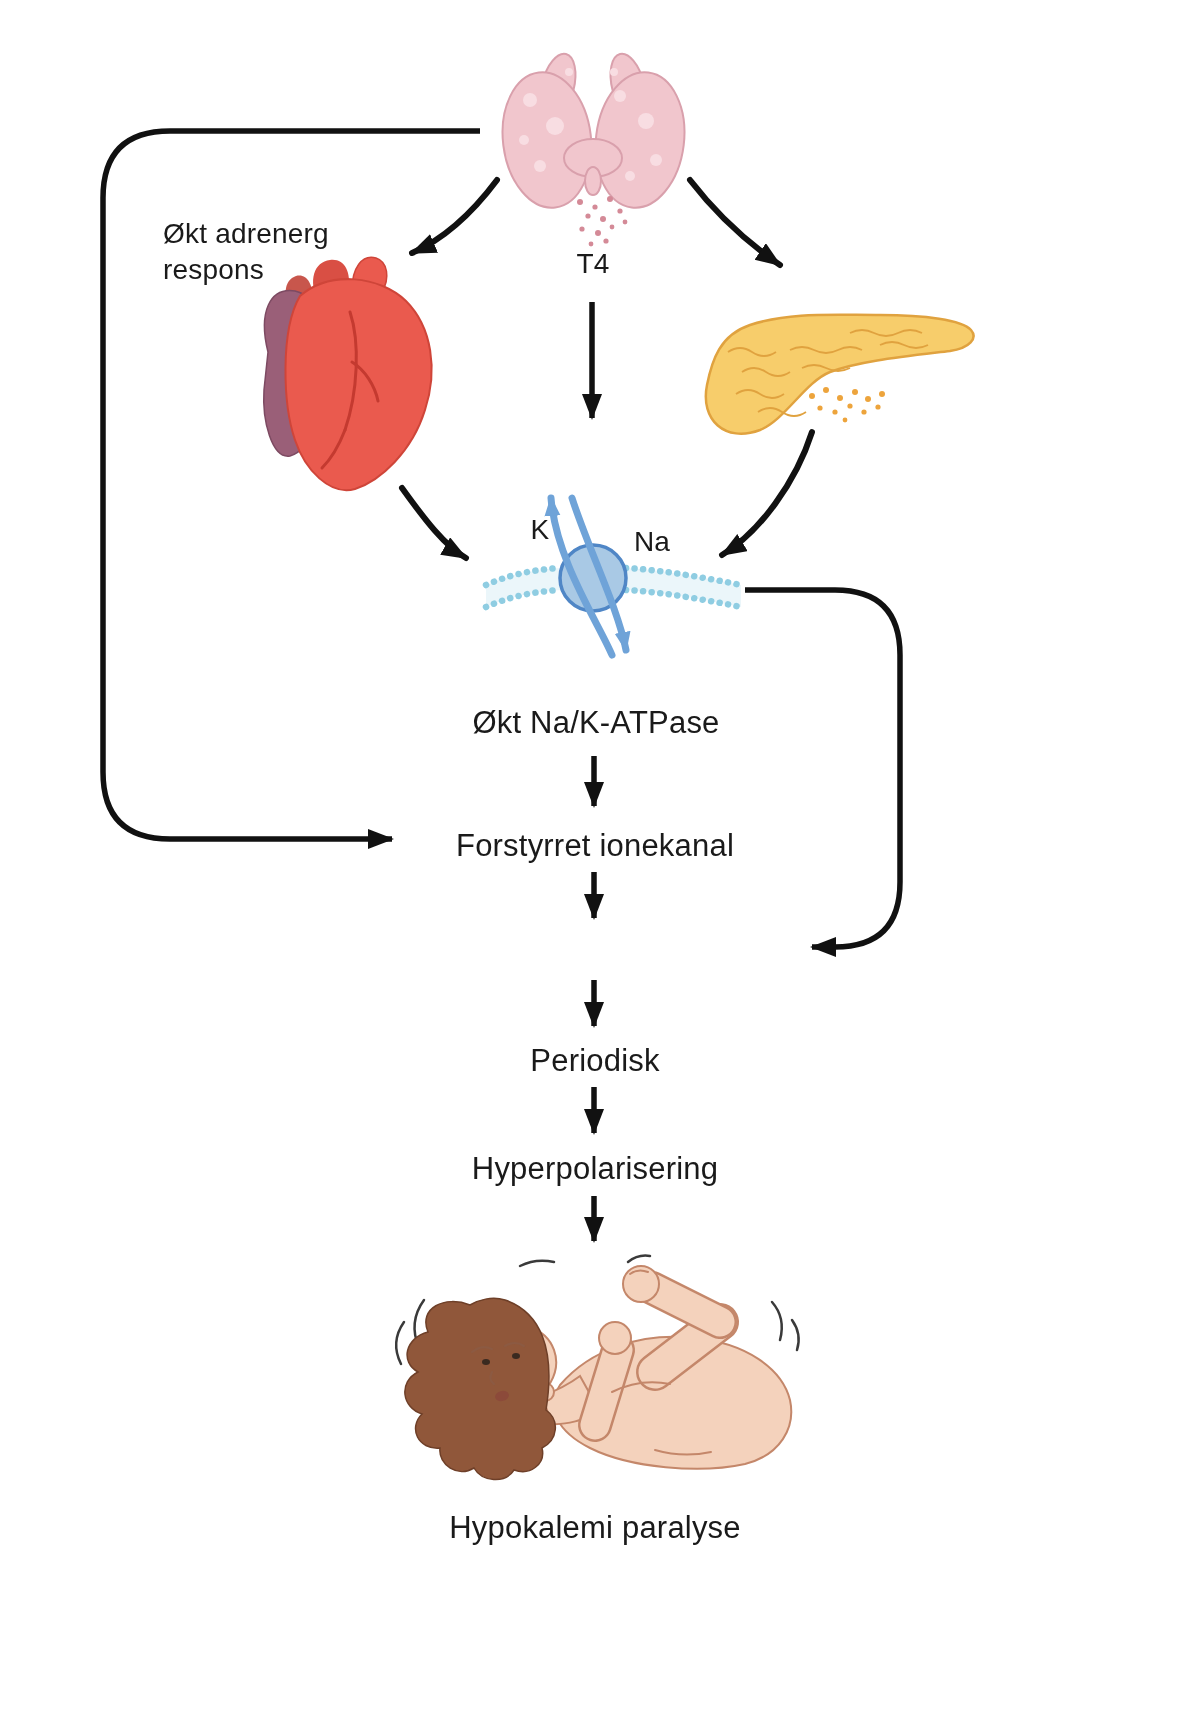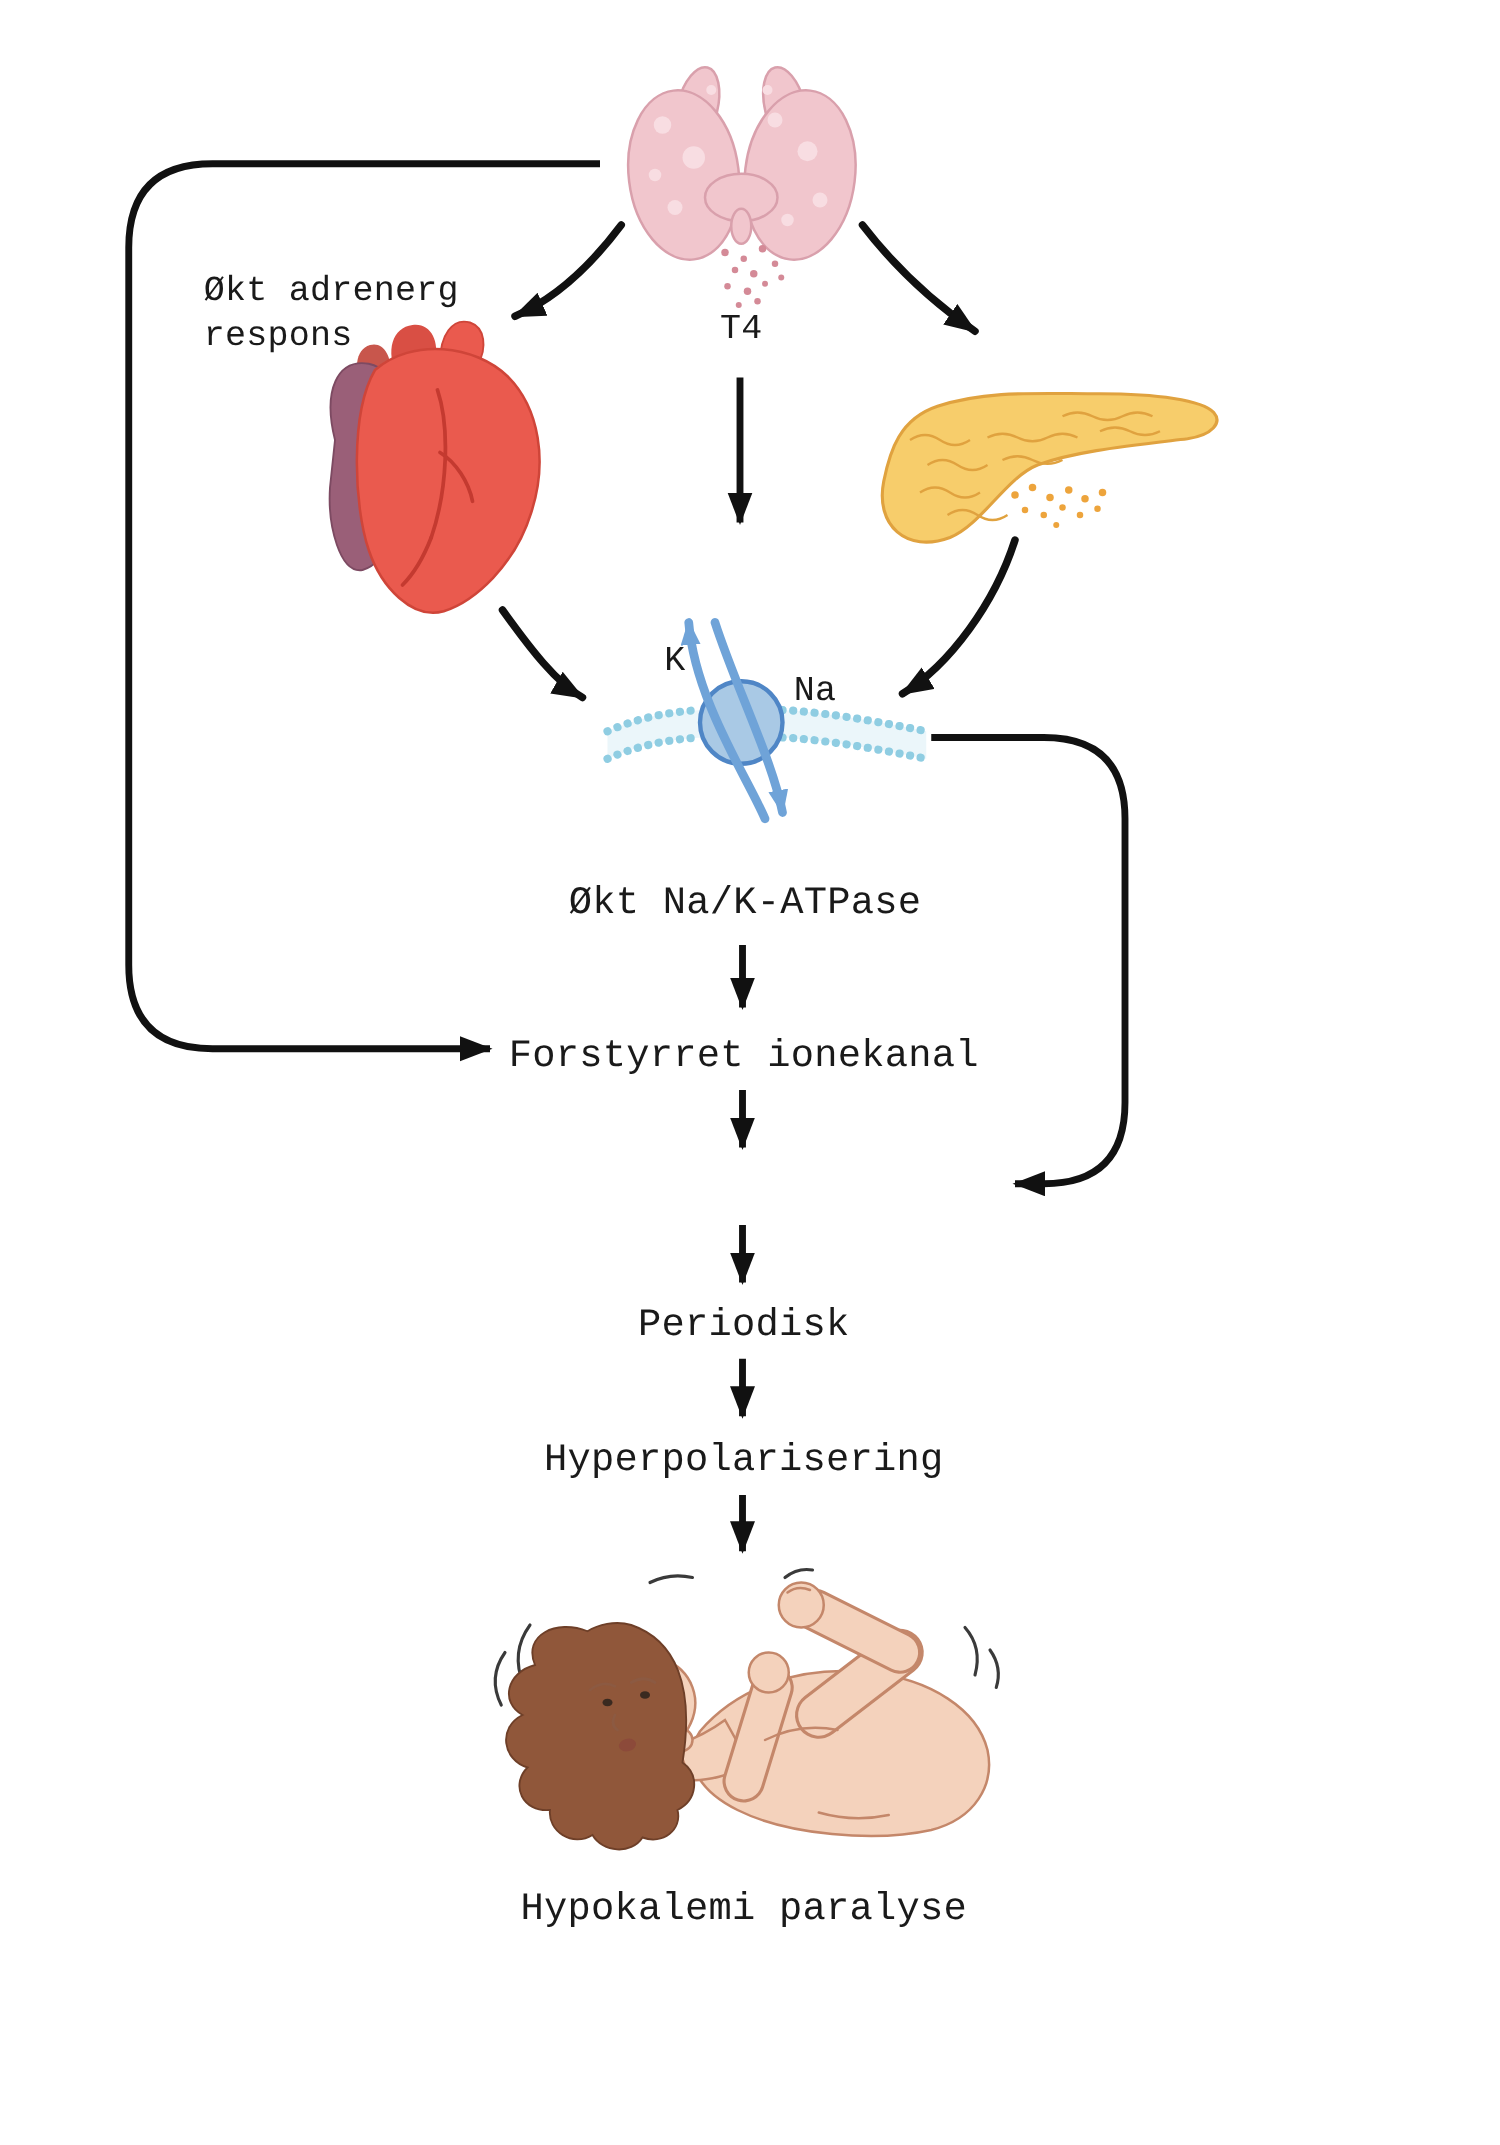--- a/index.html
+++ b/index.html
@@ -1,18 +1,18 @@
 <!DOCTYPE html>
 <html style="--ink: #1a1a1a; --arrow: #111111; --thyroid-pink: #f1c6cd; --thyroid-spot: #f8dde2; --thyroid-outline: #d9a0ac; --secretion-pink: #d48a97; --heart-red: #ea5a4e; --heart-dark: #cf4539; --heart-purple: #9a5f78; --pancreas-yellow: #f7cd6b; --pancreas-outline: #e0a23f; --pancreas-dot: #eda43c; --pump-fill: #a9c9e5; --pump-stroke: #4f86c6; --pump-arrow: #6fa3d8; --membrane: #8fcde2; --skin: #f4d2bc; --skin-outline: #c4876a; --hair: #90573a;"><head>
 <meta charset="utf-8">
 <style>
   html,body{margin:0;padding:0;background:#ffffff;}
   .canvas{
     position:relative;width:976px;height:1716px;background:#fff;overflow:hidden;
-    font-family:Liberation Mono, monospace;color:var(--ink,#1a1a1a);
+    font-family:Liberation Sans, sans-serif;color:var(--ink,#1a1a1a);
   }
   .canvas svg{position:absolute;left:0;top:0;}
   .lbl{
     position:absolute;font-size:28px;line-height:1.3;font-weight:500;
     white-space:pre-line;letter-spacing:.2px;color:var(--ink,#1a1a1a);
   }
   .c{transform:translateX(-50%);text-align:right;}
   .big{font-size:31px;}
   .flow-line{stroke:var(--arrow,#111);stroke-width:5.5;fill:none;stroke-linejoin:round;}
   .curve-line{stroke:var(--arrow,#111);stroke-width:6;fill:none;stroke-linecap:round;}
@@ -190,21 +190,21 @@
   </svg>
 
   <div class="lbl" style="left:163px;top:216px">Økt adrenerg
 respons</div>
 
   <div class="lbl c" style="left:593px;top:246px">T4</div>
 
 
   <div class="lbl c" style="left:540px;top:512px">K</div>
 
-  <div class="lbl c" style="left:652px;top:536px">Na</div>
+  <div class="lbl c" style="left:652px;top:524px">Na</div>
 
   <div class="lbl c big" style="left:595px;top:826px">Forstyrret ionekanal</div>
 
   <div class="lbl c big" style="left:596px;top:703px">Økt Na/K-ATPase</div>
 
 
   <div class="lbl c big" style="left:595px;top:1041px">Periodisk</div>
 
   <div class="lbl c big" style="left:595px;top:1149px">Hyperpolarisering</div>
 

